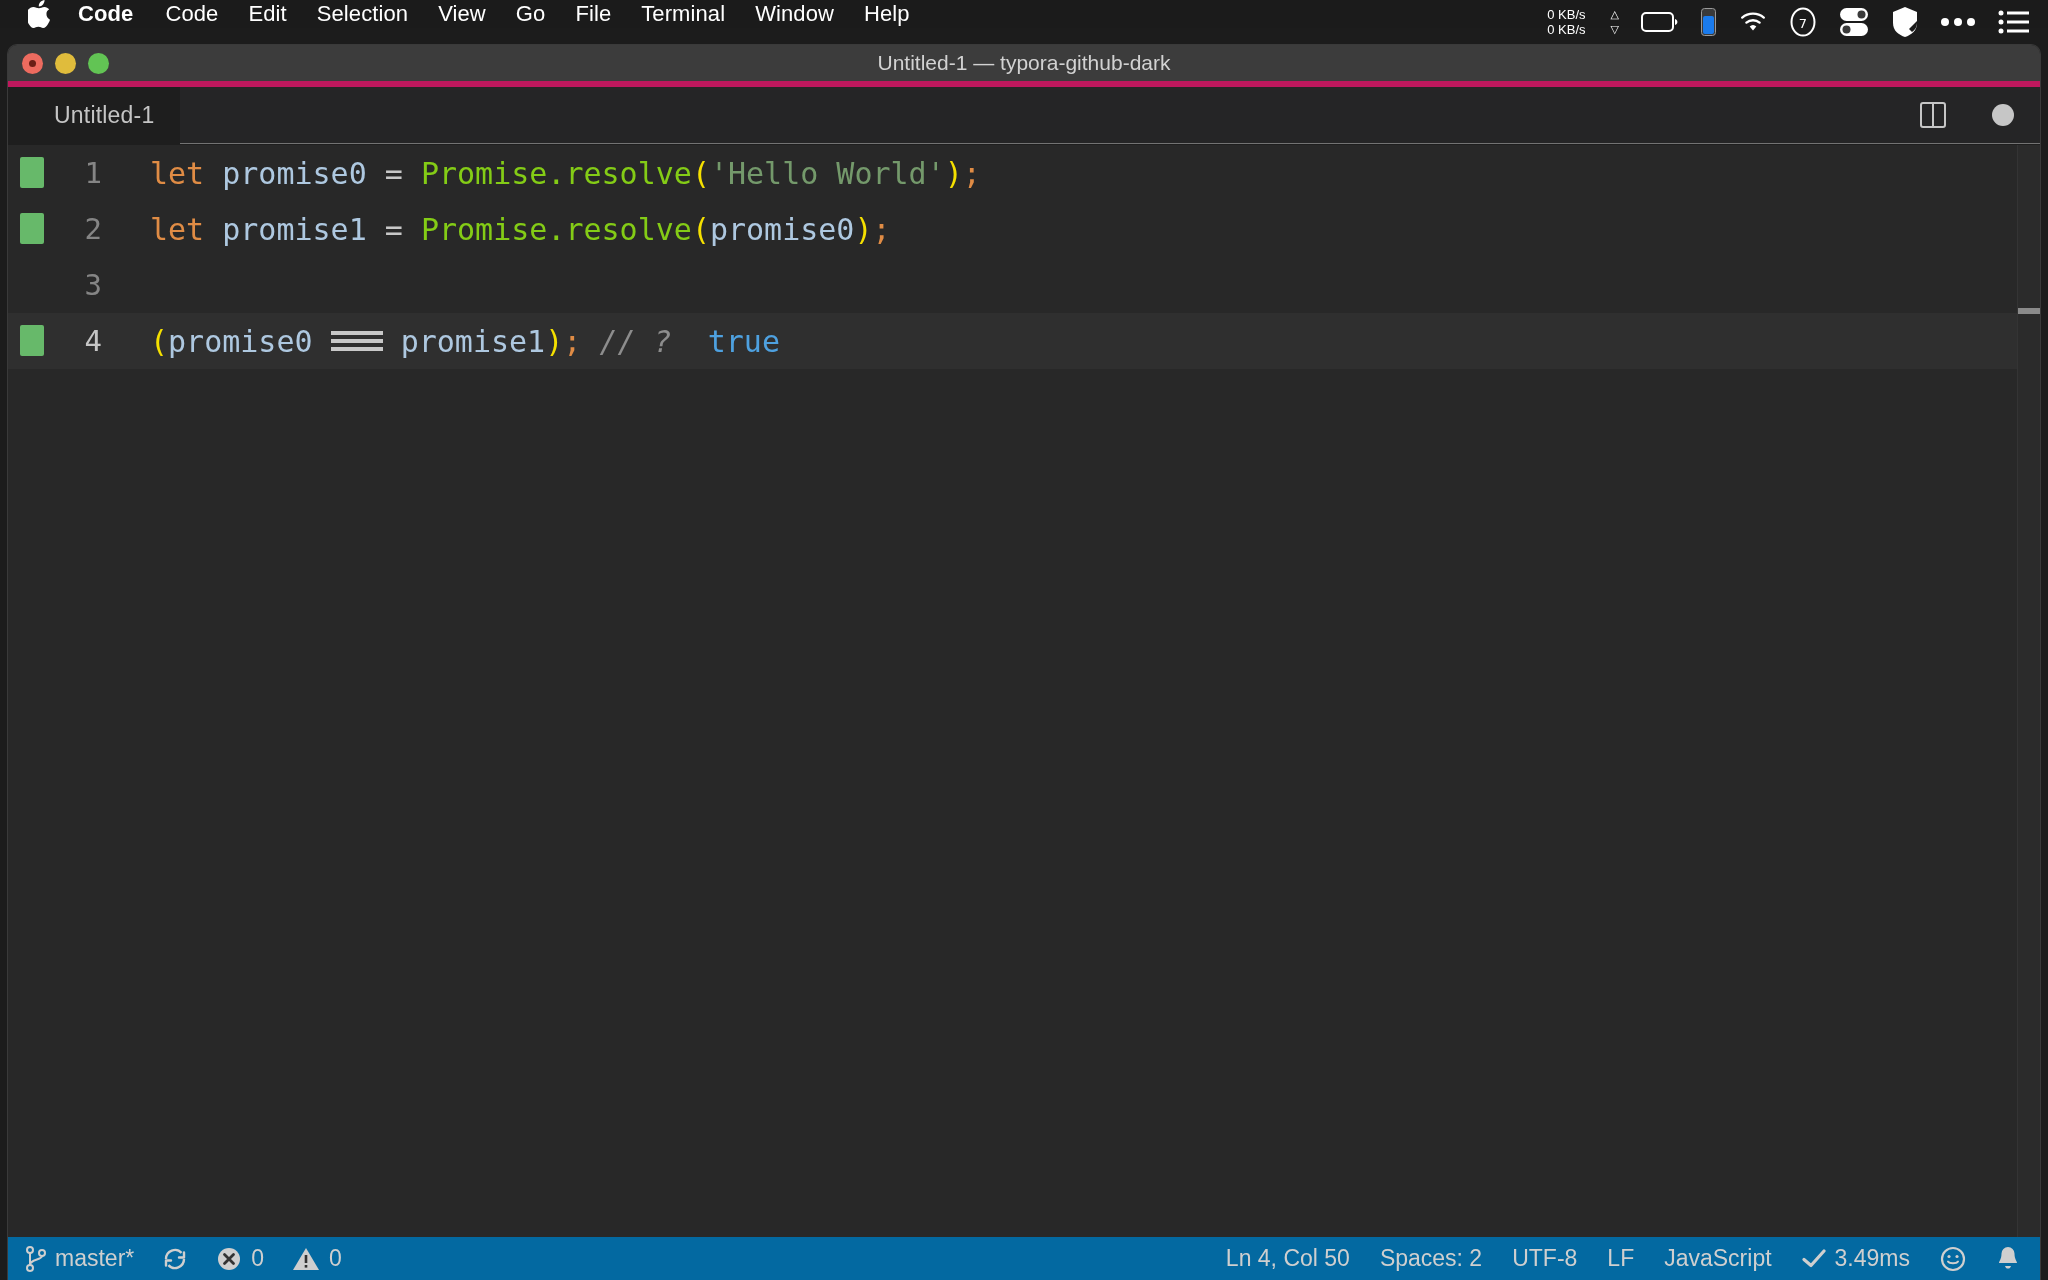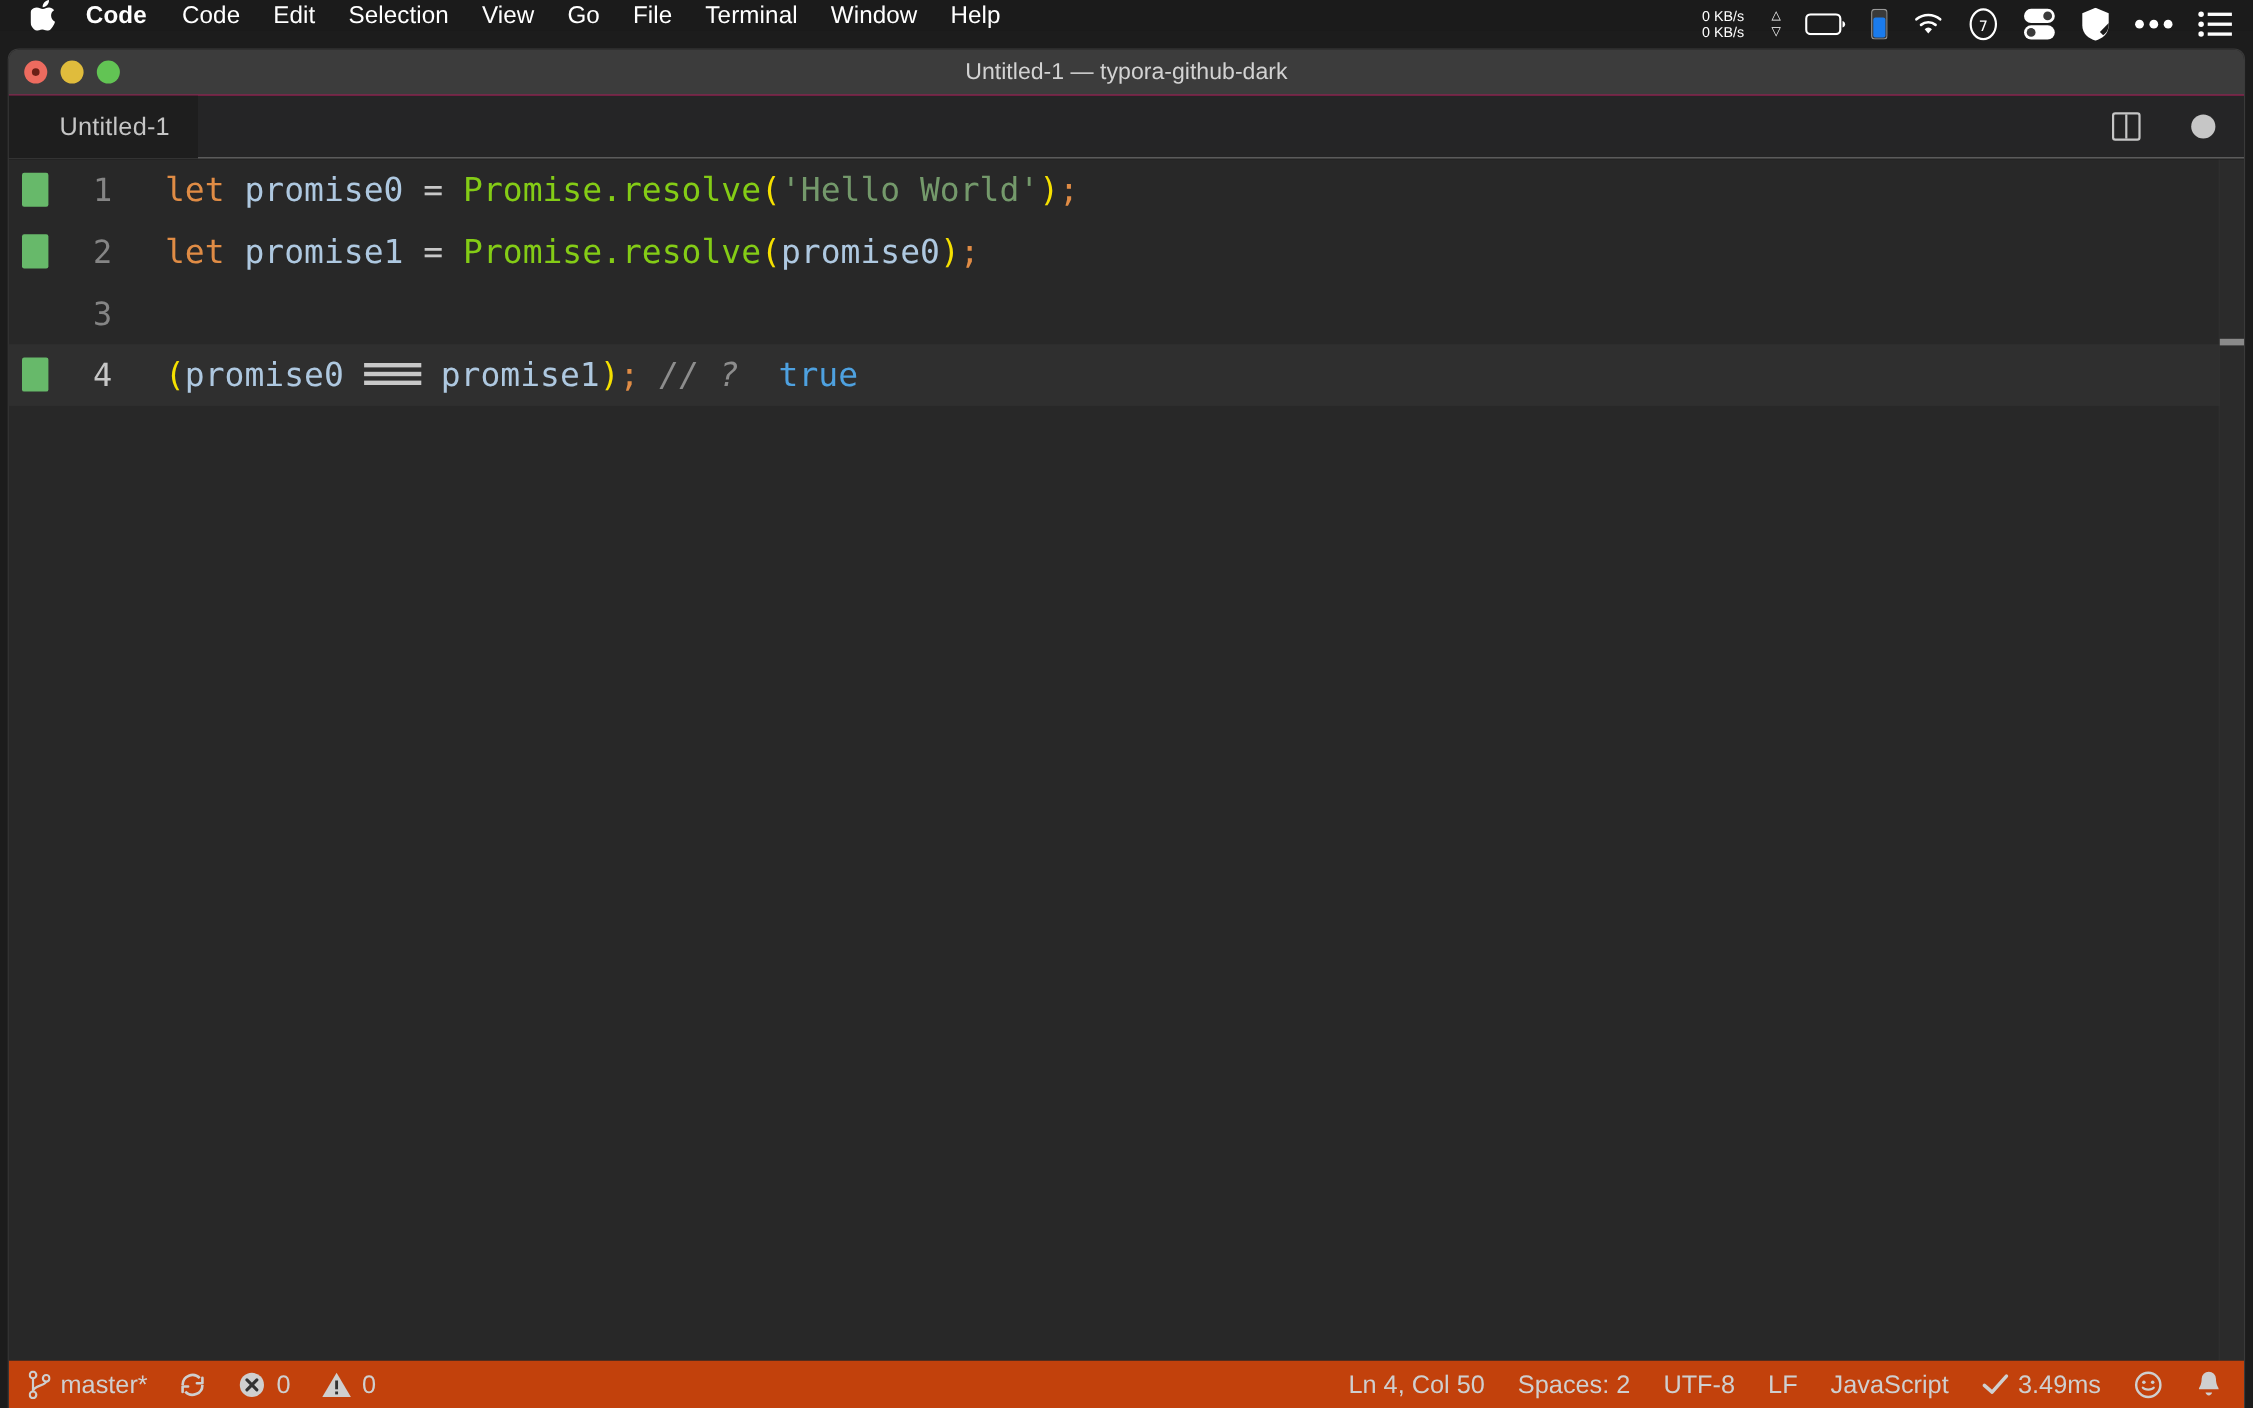--- a/index.html
+++ b/index.html
@@ -22,21 +22,21 @@
   .netspeed .arrows { display:flex; flex-direction:column; font-size:11px; line-height:15px; margin-left:5px; }
 
   
   .window {
     position:absolute; left:8px; top:45px; width:2032px; height:1235px;
     background:#1e1e1e; border-radius:9px 9px 0 0; overflow:hidden;
     box-shadow:0 0 0 1px #3a3a3a;
   }
   .titlebar {
     height:42px; background:#3c3c3c; position:relative;
-    display:flex; align-items:center; border-bottom:1px solid #be185d;
+    display:flex; align-items:center; border-bottom:6px solid #be185d;
   }
   .lights { display:flex; align-items:center; margin-left:14px; }
   .light { width:21px; height:21px; border-radius:50%; margin-right:12px; position:relative; }
   .light.red { background:#ed6b5f; }
   .light.red::after{ content:""; position:absolute; left:7px; top:7px; width:7px; height:7px;
                      border-radius:50%; background:#6b1f16; }
   .light.yellow { background:#e0bc3c; }
   .light.green { background:#62c454; }
   .title-text {
     position:absolute; left:0; right:0; text-align:center;
@@ -100,21 +100,21 @@
   .eqeq i:nth-child(3){ top:21px; }
 
   
   .overview { position:absolute; right:0; top:0; bottom:0; width:22px; background:#2b2b2b; }
   .overview .thumb { position:absolute; right:0; width:22px; height:6px; background:#8a8a8a; top:163px; }
   .overview-border { position:absolute; right:22px; top:0; bottom:0; width:1px; background:#343434; }
 
   
   .statusbar {
     position:absolute; left:0; right:0; bottom:0; height:43px;
-    background:#c2410c; display:flex; align-items:center;
+    background:#0369a1; display:flex; align-items:center;
     color:#cfcfcf; font-size:23px;
   }
   .sb-left { display:flex; align-items:center; padding-left:18px; gap:28px; }
   .sb-right { position:absolute; right:20px; display:flex; align-items:center; gap:30px; }
   .sb-item { display:flex; align-items:center; gap:9px; white-space:nowrap; }
   svg { display:block; }
 </style>
 </head>
 <body>
 

